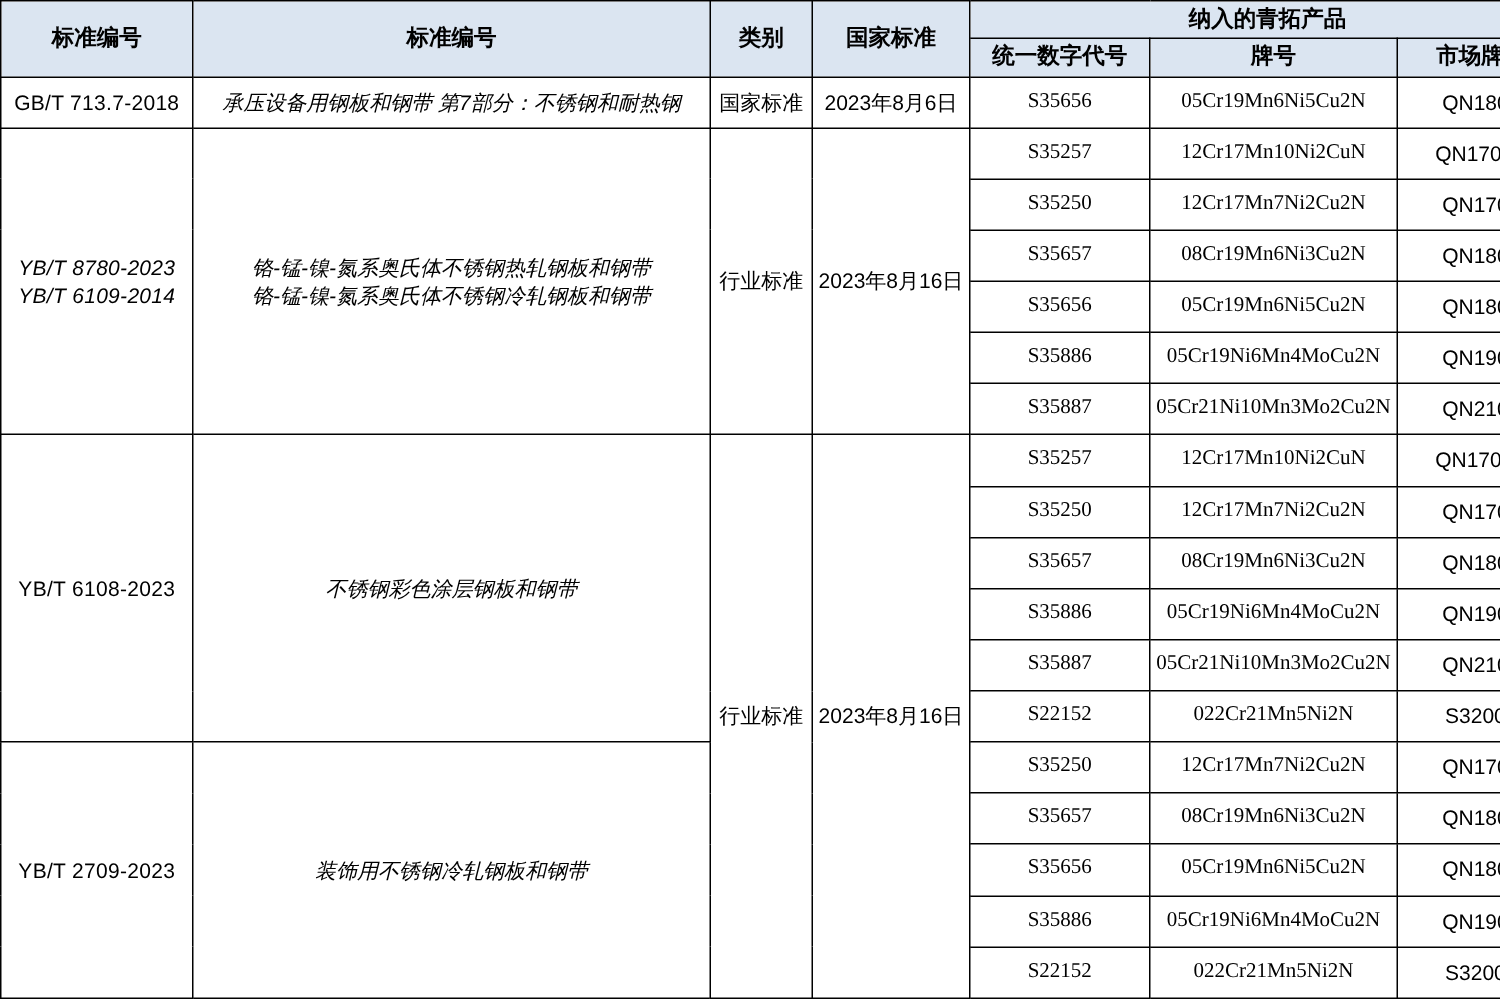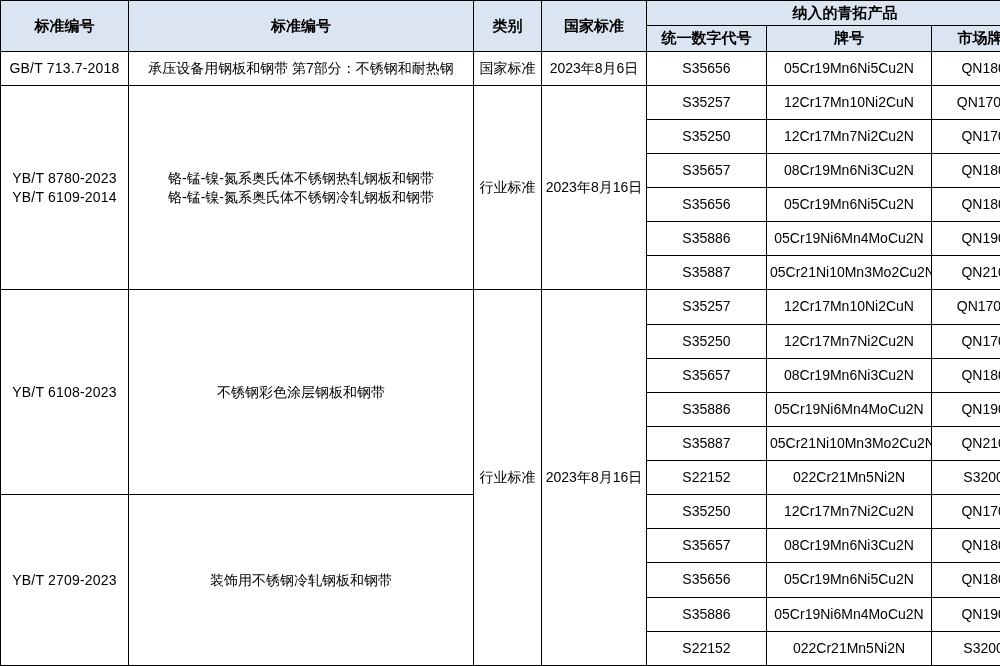--- a/index.html
+++ b/index.html
@@ -58,25 +58,26 @@
   td.code-cell {
     font-size: 14px;
     letter-spacing: 0.2px;
   }
   td.market-cell {
     color: #d81a00;
     font-weight: bold;
     font-size: 14px;
   }
   td.mono-cell {
-    font-family: Liberation Sans, sans-serif;
+    font-family: Liberation Serif, serif;
     font-size: 14px;
   }
   .multi-line {
     display: block;
+    font-style: italic;
   }
   .multi-line span {
     display: block;
   }
 </style>
 </head>
 <body>
 
 <div class="sheet">
   <table class="std-table">

